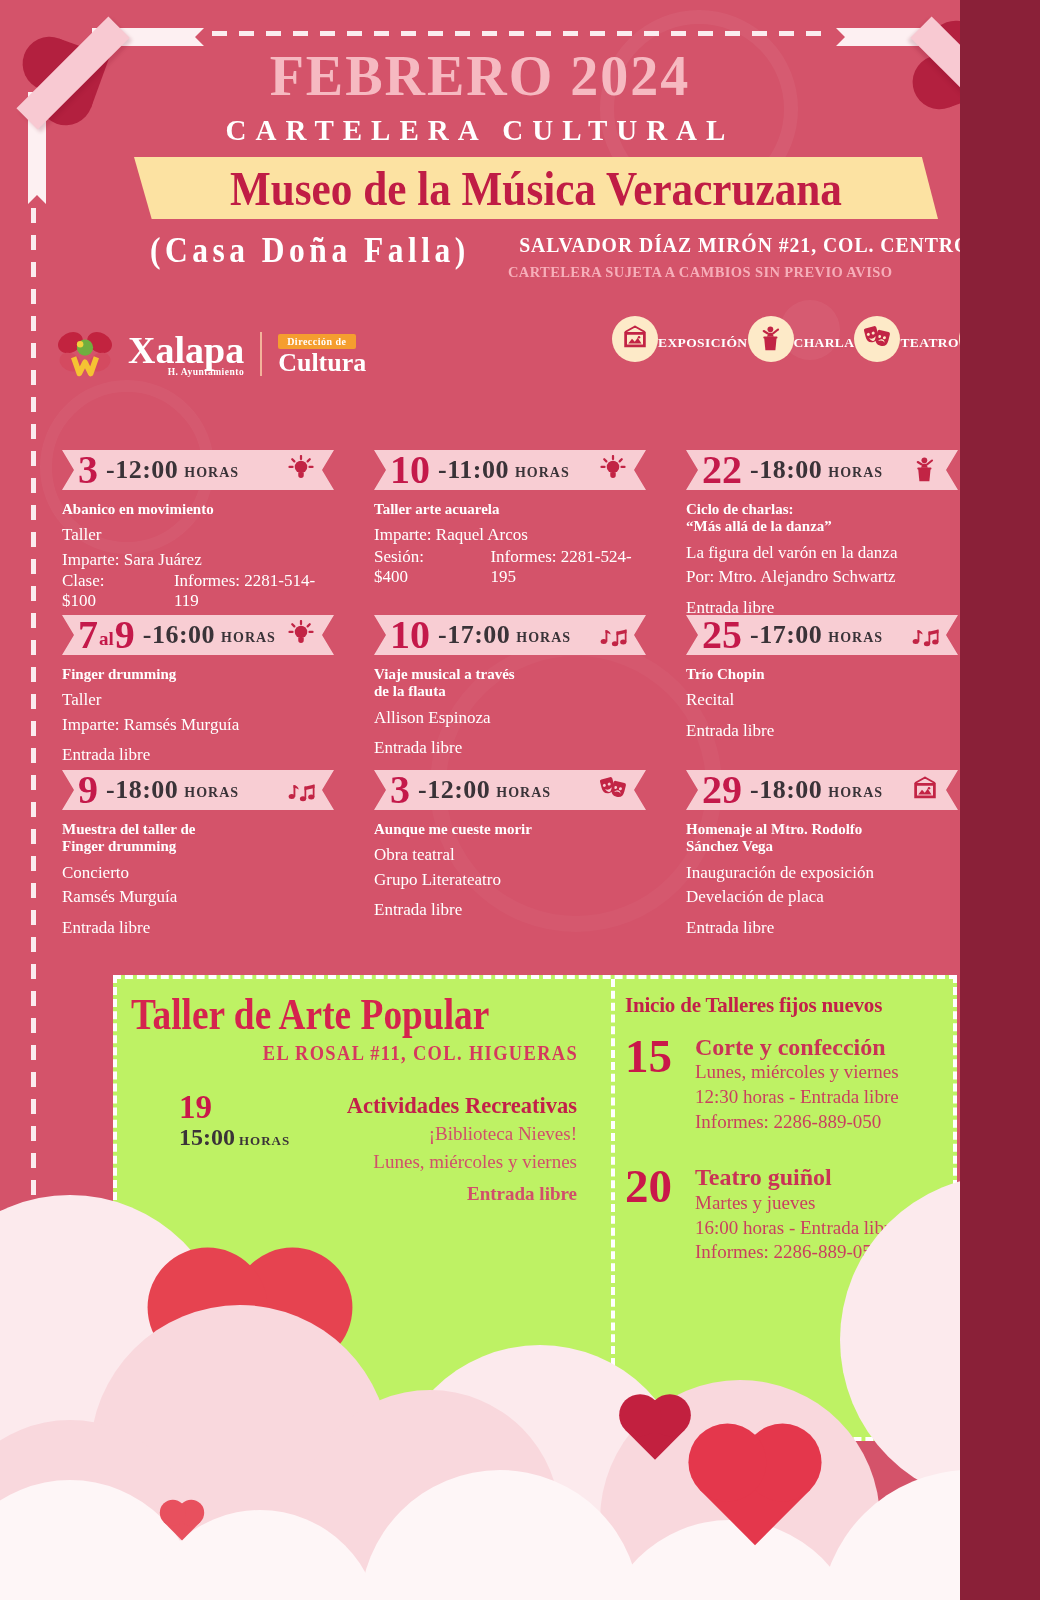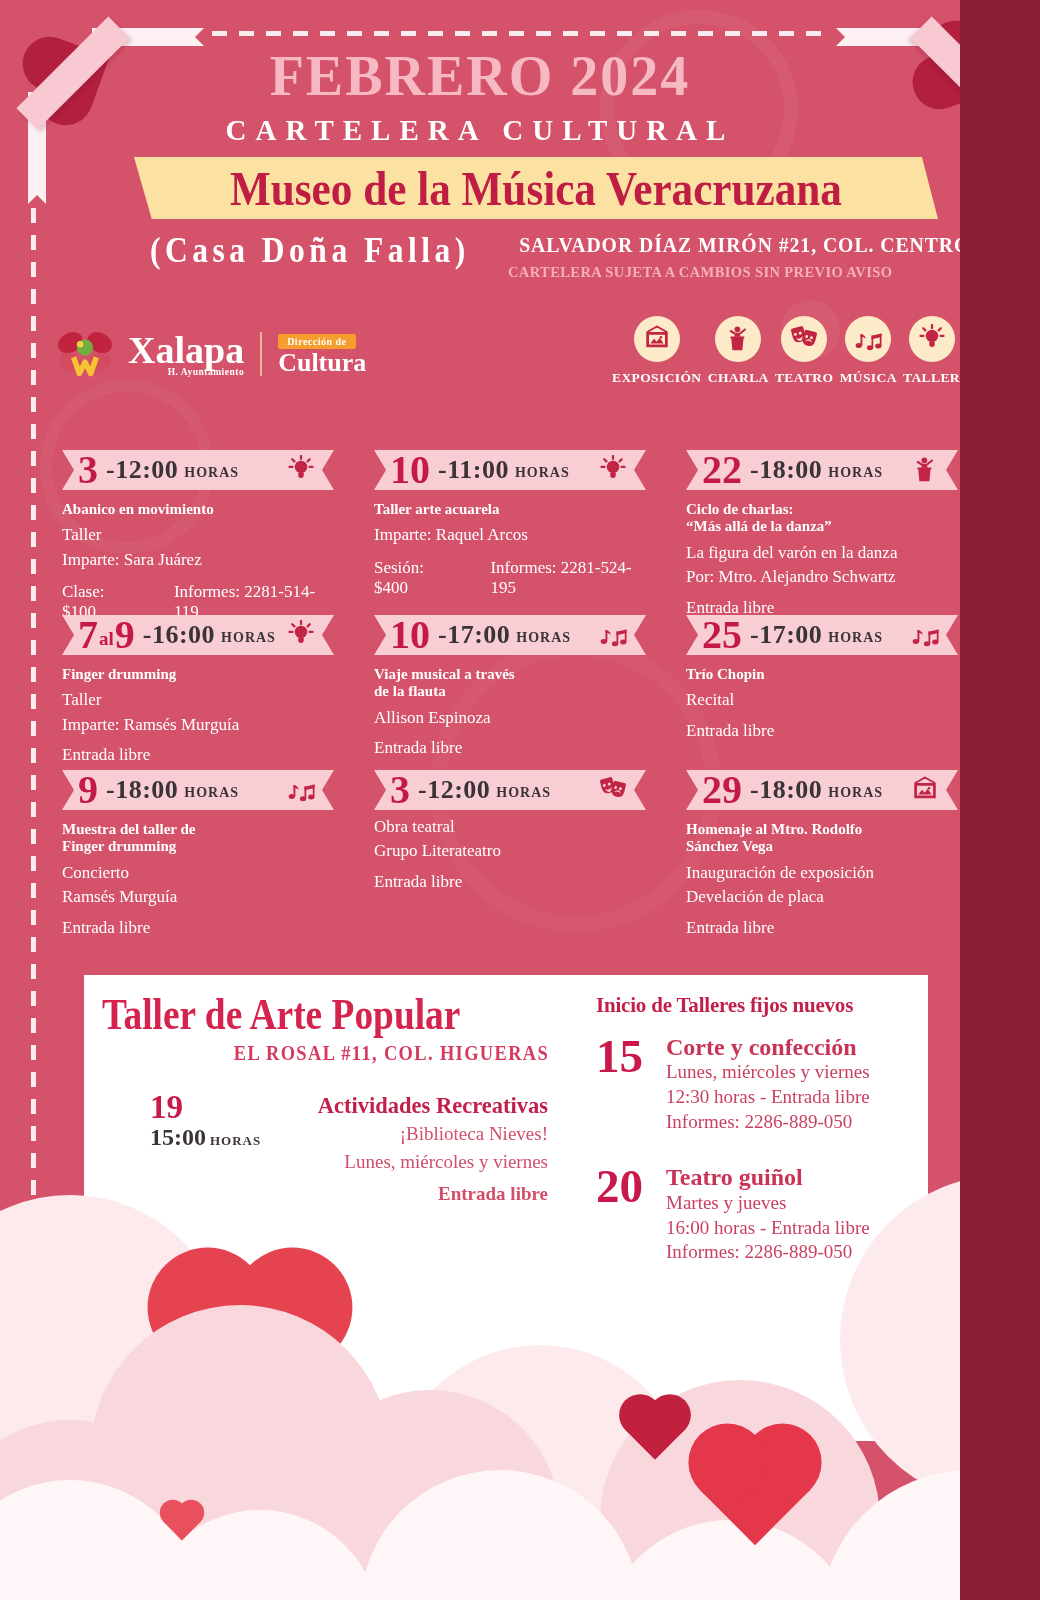--- a/index.html
+++ b/index.html
@@ -43,44 +43,44 @@
   .brand-text{margin-left:10px;}
   .brand-city{font-size:38px;font-weight:800;color:#fff;line-height:1;}
   .brand-sub{font-size:9.5px;font-weight:700;color:#fff;letter-spacing:.5px;margin-top:-2px;text-align:right;}
   .brand-div{width:2px;height:44px;background:#f3b39b;margin:0 16px;}
   .dept .badge{display:inline-block;background:#f59e2f;color:#fff;font-size:10px;font-weight:700;
                padding:2px 9px;border-radius:2px;letter-spacing:.5px;}
   .dept .dept-name{font-size:26px;font-weight:800;color:#fff;line-height:1.05;}
 
   
   .legend{position:absolute;top:316px;left:612px;width:348px;display:flex;justify-content:space-between;}
-  .leg-item{display:flex;flex-direction:column;align-items:center;}
+  .leg-item{display:flex;align-items:center;}
   .leg-circle{width:46px;height:46px;border-radius:50%;background:#fdeac8;display:flex;align-items:center;justify-content:center;color:#c22445;}
   .leg-circle svg{width:30px;height:30px;}
   .leg-label{margin-top:8px;font-size:13.5px;font-weight:700;color:#fff;letter-spacing:.4px;white-space:nowrap;}
 
   
   .erow{position:absolute;left:62px;width:916px;display:grid;grid-template-columns:272px 272px 272px;column-gap:40px;}
   .ebanner{height:40px;background:#f8cdd3;display:flex;align-items:center;padding:0 18px 0 16px;
            clip-path:polygon(0 0,100% 0,calc(100% - 12px) 50%,100% 100%,0 100%,12px 50%);
            filter:drop-shadow(0 2px 1px rgba(140,20,45,.25));}
   .eday{font-size:40px;font-weight:800;color:#c4194a;line-height:1;}
   .eday-sm{font-size:19px;font-weight:800;color:#c4194a;margin:8px 1px 0 1px;}
   .etime{font-size:26px;font-weight:600;color:#3a3338;margin-left:8px;letter-spacing:.5px;}
   .ehoras{font-size:14px;font-weight:600;color:#3a3338;margin-left:6px;letter-spacing:1px;margin-top:6px;}
   .eicon{margin-left:auto;color:#c22445;display:flex;}
   .eicon svg{width:27px;height:27px;}
   .etitle{margin-top:11px;font-size:15px;font-weight:700;color:#fff;line-height:1.16;white-space:pre-line;}
   .eline{font-size:17px;color:#fff;line-height:1.32;margin-top:2px;}
   .eline.first{margin-top:6px;}
-  .efoot{margin-top:11px;display:flex;gap:34px;font-size:17px;color:#fff;}
+  .efoot{display:flex;gap:34px;font-size:17px;color:#fff;}
   .eentrada{margin-top:9px;font-size:17px;color:#fff;}
 
   
-  .bigbox{position:absolute;left:84px;top:975px;width:844px;height:466px;background:#ffffff;
+  .bigbox{position:absolute;left:113px;top:975px;width:844px;height:466px;background:#bef264;
           border:4px dashed #fff;box-sizing:border-box;}
   .bigbox .divider{position:absolute;left:494px;top:0;bottom:0;border-left:4px dashed #fff;}
   .pop{position:absolute;left:14px;top:10px;width:460px;}
   .pop-title{font-size:44px;font-weight:800;color:#d5234e;transform:scaleX(.85);transform-origin:left;white-space:nowrap;}
   .pop-addr{margin-top:2px;text-align:right;padding-right:14px;font-size:20px;font-weight:700;letter-spacing:1.5px;
             color:#d5395e;transform:scaleX(.92);transform-origin:right;white-space:nowrap;}
   .pop-row{margin-top:26px;display:flex;}
   .pop-day-block{margin-left:48px;}
   .pop-day{font-size:33px;font-weight:800;color:#c9184a;line-height:1;}
   .pop-time{font-size:24px;font-weight:600;color:#3b3338;white-space:nowrap;}
@@ -395,20 +395,21 @@
         <span class="eday">3</span>
 
         <span class="etime">-12:00</span>
         <span class="ehoras">HORAS</span>
         <span class="eicon">
             <svg style="width:100%;height:100%;max-width:30px;max-height:30px">
               <use href="#icon-teatro"></use>
             </svg>
           </span>
       </div>
+      <div class="etitle">Aunque me cueste morir</div>
       <div class="eline first hide-if-empty">Obra teatral</div>
       <div class="eline hide-if-empty">Grupo Literateatro</div>
       <div class="eentrada hide-if-empty">Entrada libre</div>
     </div>
     <div class="event">
       <div class="ebanner">
         <span class="eday">29</span>
 
         <span class="etime">-18:00</span>
         <span class="ehoras">HORAS</span>

